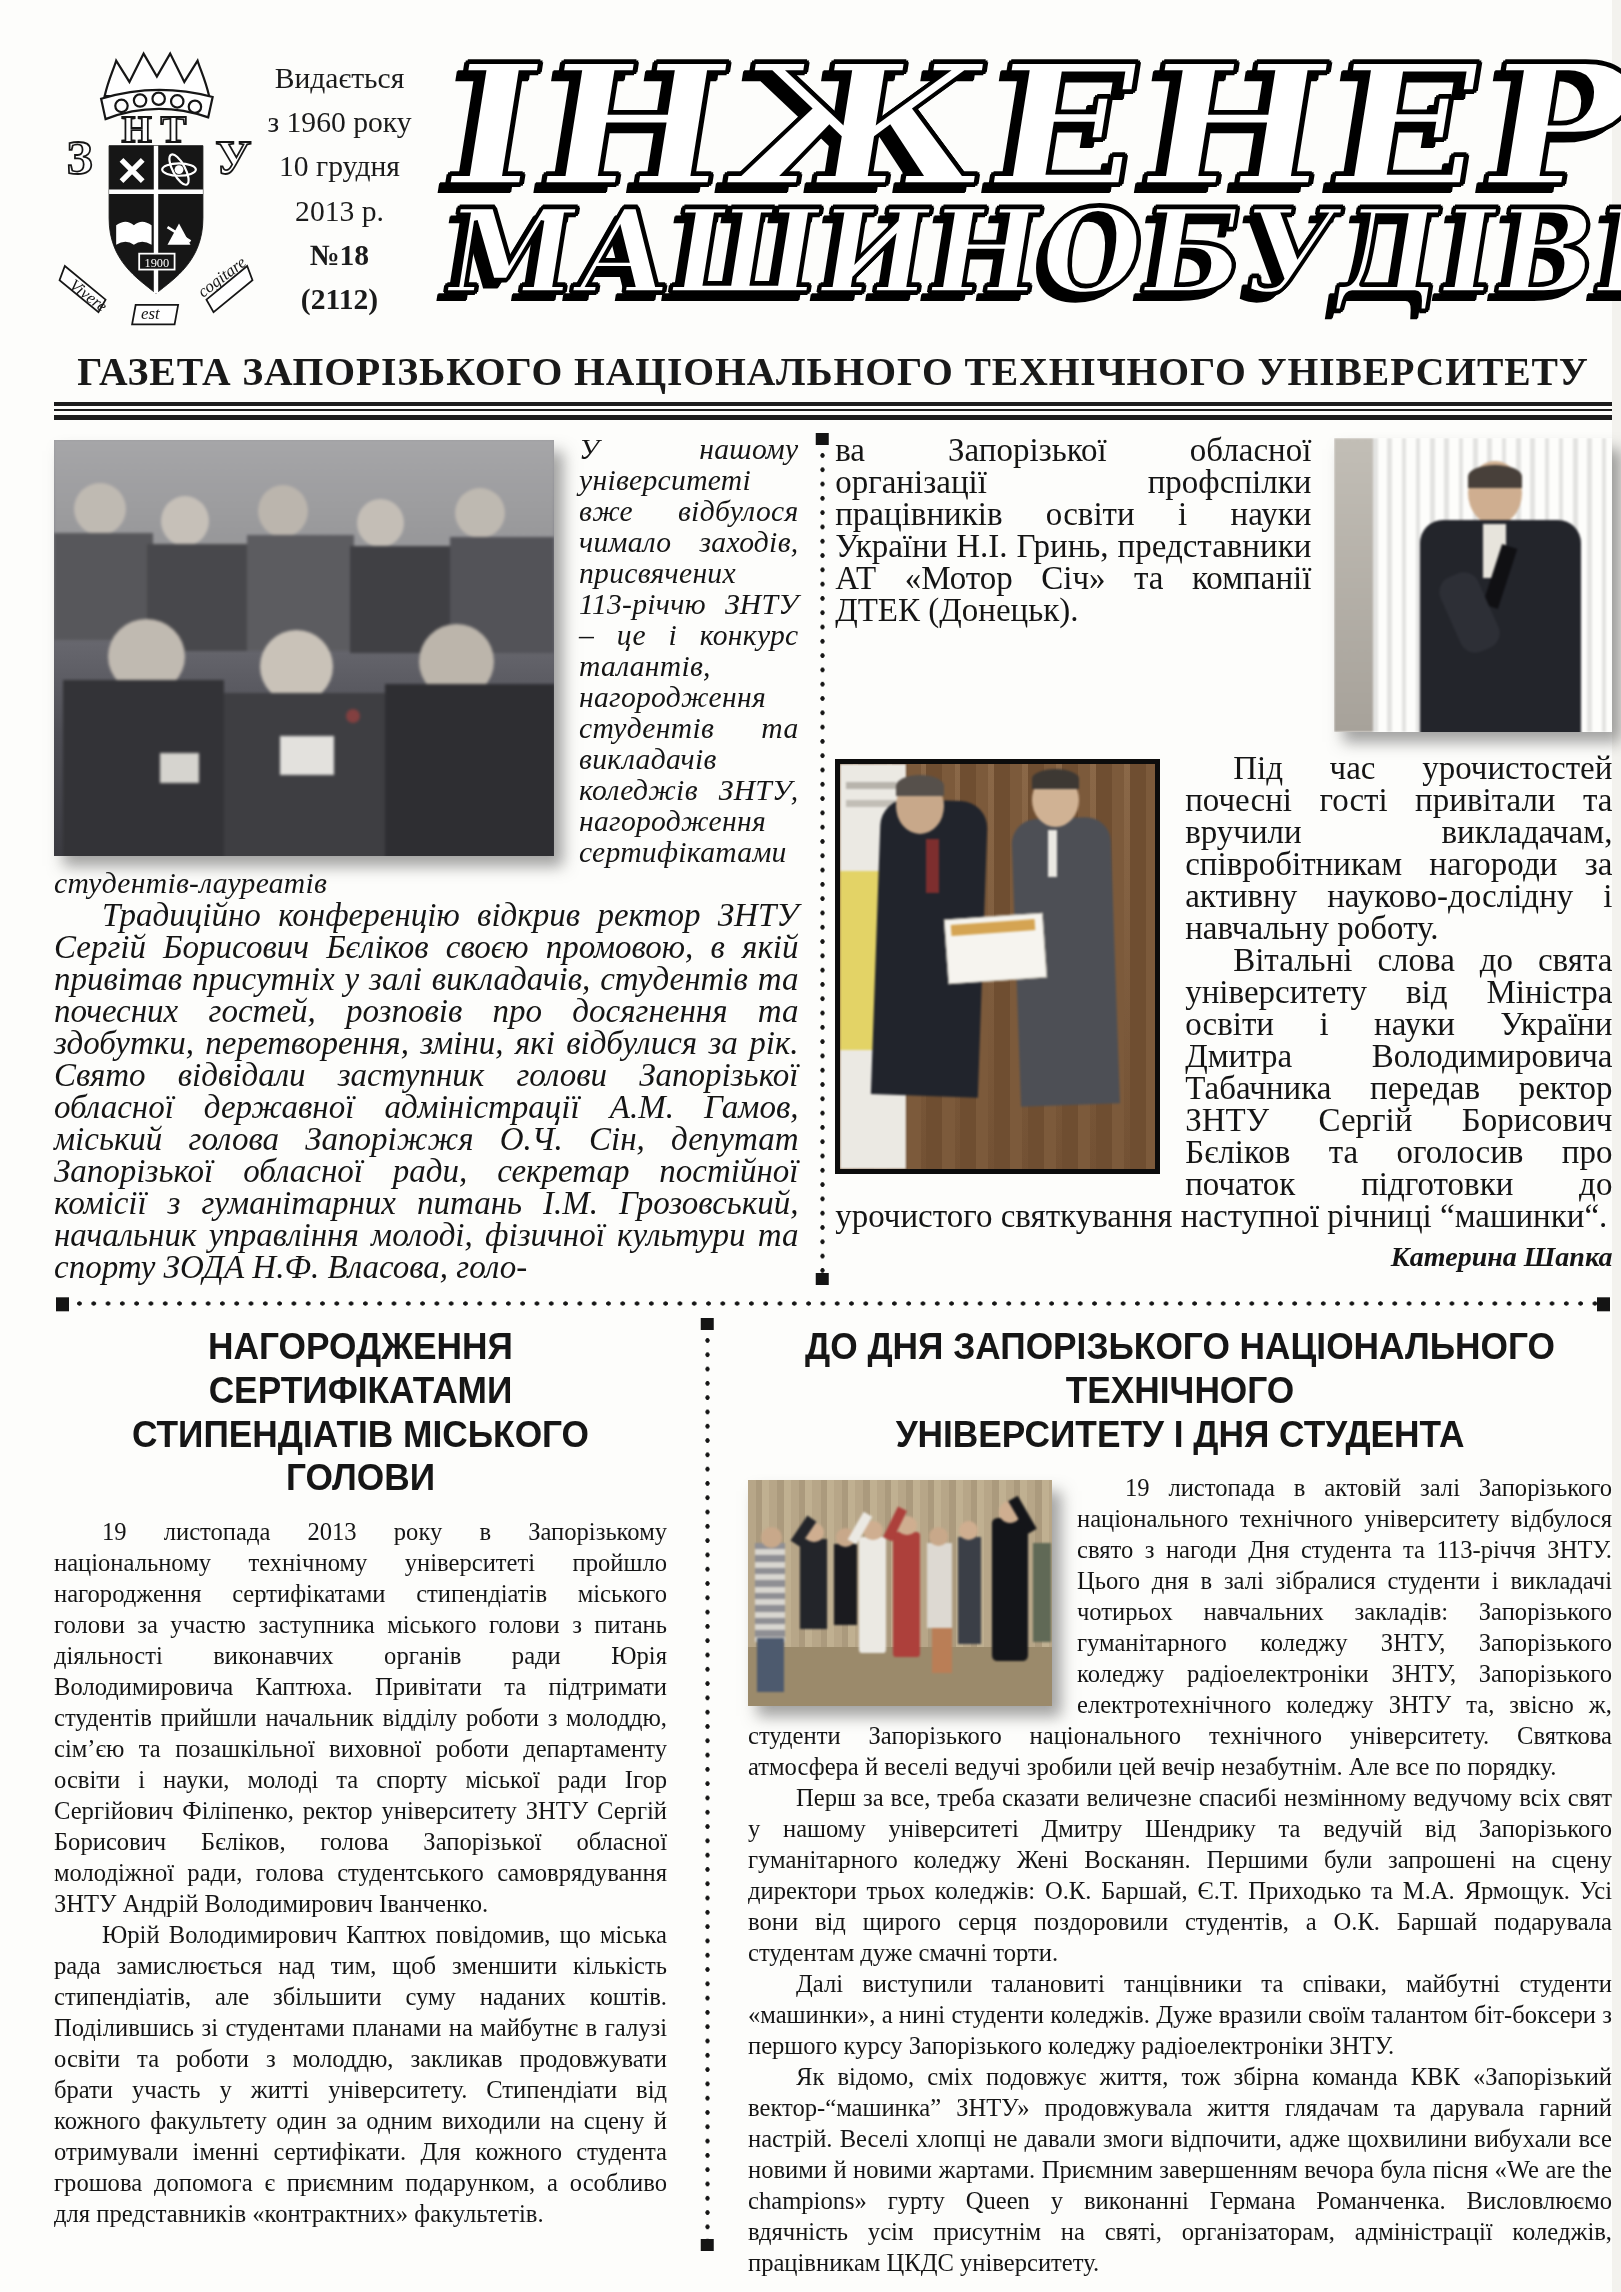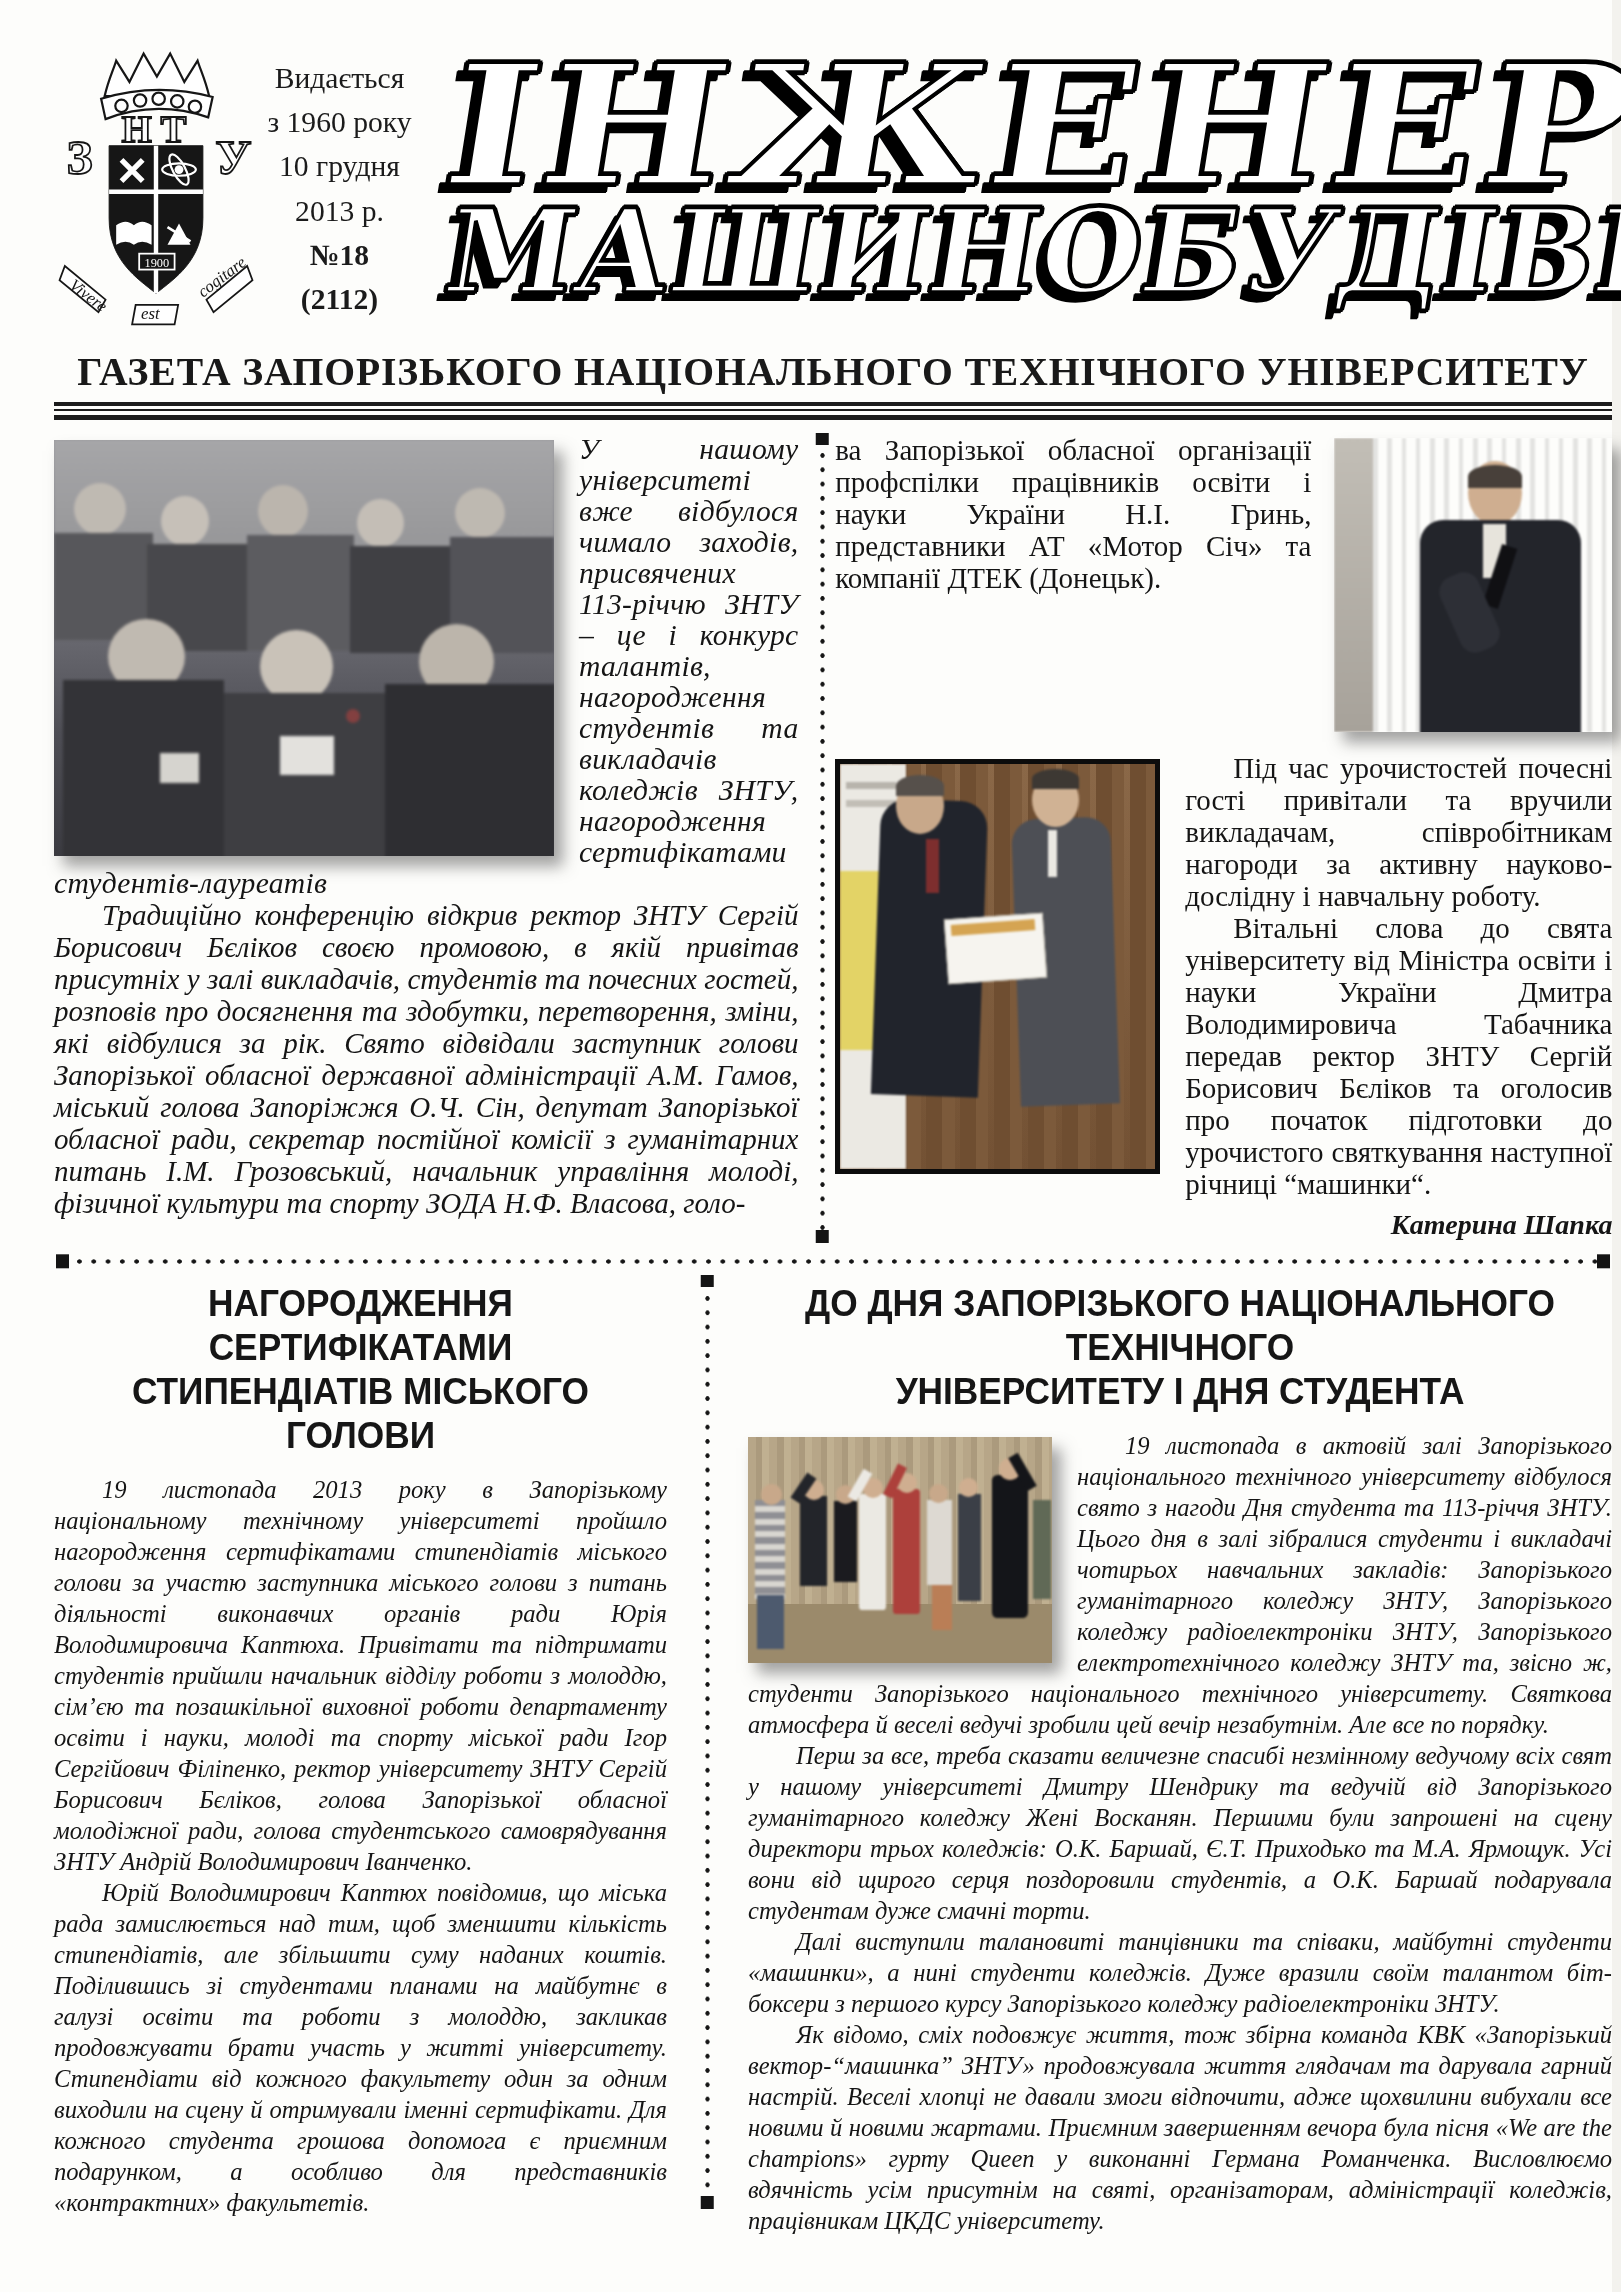--- a/index.html
+++ b/index.html
@@ -46,25 +46,25 @@
     background:linear-gradient(180deg,#8f8f8f 0%,#d9d9d9 14%,#f4f4f4 34%,#fbfbfa 55%,#e6e6e6 82%,#c9c9c9 100%);
     border-bottom:4.5px solid #8d8f8d;
     box-shadow:inset 0 2.7px 2.7px rgba(20,20,20,.35), inset 2.7px 0 2.7px rgba(20,20,20,.25);
     display:flex;align-items:center;justify-content:center;
   }
   .banner-text{
     font-family:"Liberation Sans",sans-serif;font-weight:bold;
     font-size:33px;letter-spacing:8px;color:#141414;transform:scaleY(1.08);
   }
   
-  .bt{font-size:29px;line-height:32px;text-align:justify;margin:0;}
+  .bt{font-size:33px;line-height:32px;text-align:justify;margin:0;}
   .ind{text-indent:48px;}
   .lead{font-size:29.6px;line-height:31px;text-align:justify;margin:0;letter-spacing:0.3px;word-spacing:1.8px;}
   .byline{font-weight:bold;font-style:italic;text-align:right;font-size:28px;margin-top:9px;}
-  .small-bt{font-size:24.6px;line-height:31px;text-align:justify;margin:0;font-style:italic;}
+  .small-bt{font-size:24.6px;line-height:31px;text-align:justify;margin:0;}
   
   .top-article{display:grid;grid-template-columns:757px 22.4px 779px;margin-top:14.3px;}
   .bottom-section{display:grid;grid-template-columns:613px 81px 864px;margin-top:5.4px;}
   .h2{
     font-family:"Liberation Sans",sans-serif;font-weight:bold;text-align:center;
     font-size:36px;line-height:1.22;margin:5.4px 0 16px 0;color:#161616;
     transform:scaleX(.98);transform-origin:center;
   }
   
   .vdots{

